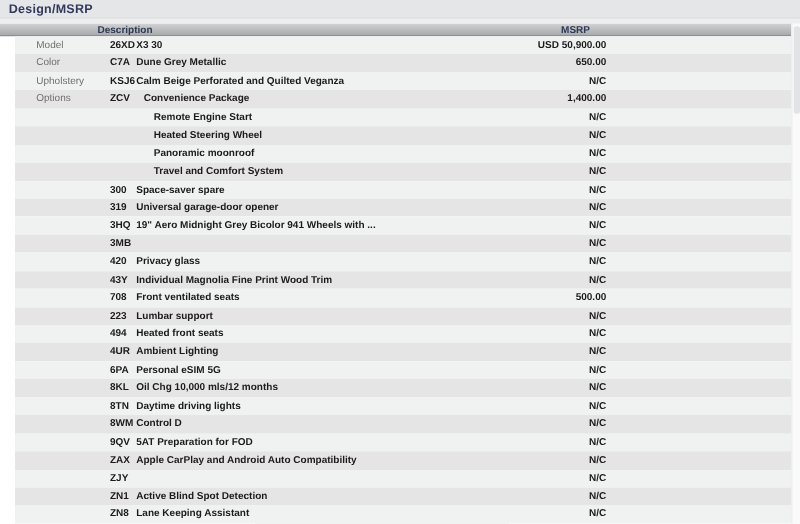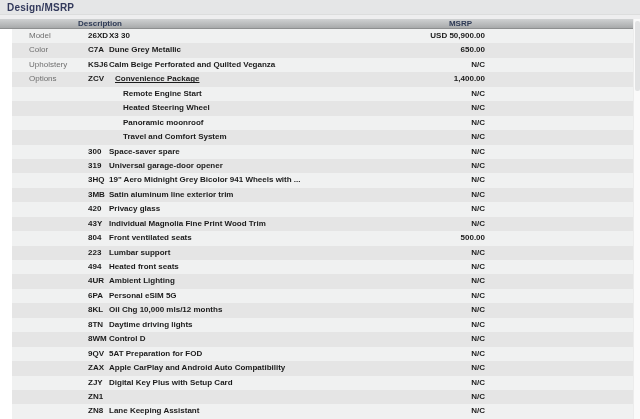--- a/index.html
+++ b/index.html
@@ -42,21 +42,21 @@
   .rows{position:absolute;left:0;top:29px;width:633px;height:390px;padding-left:12px;}
   .row{position:relative;width:633px;height:14.444px;background:#e5e5e5;}
   .row.shaded{background:#f0f1f1;}
   .row span{
     position:absolute;top:0;line-height:14.444px;white-space:nowrap;
     font-size:8px;color:#1b1b1b;font-weight:bold;
   }
   .row .label{left:17px;font-weight:normal;color:#6f6f6f;}
   .row .code{left:76px;}
   .row .desc{left:97px;}
-  .row.package .desc{left:103px;text-decoration:underline;}
+  .row.package .desc{left:103px;}
   .row.sub .code{left:101px;margin-top:16px;}
   .row.sub .desc{left:111px;}
   .row .msrp{right:160px;margin-left:38px;}
 
   
   .scroll-strip{
     position:absolute;right:0;top:19px;width:7px;height:400px;
     background:#fafafa;border-left:1px solid #ececec;box-sizing:border-box;
   }
   .scroll-thumb{
@@ -143,38 +143,37 @@
       </div>
       <div class="row main shaded">
         <span class="label"></span>
         <span class="code">3HQ</span>
         <span class="desc">19" Aero Midnight Grey Bicolor 941 Wheels with ...</span>
         <span class="msrp">N/C</span>
       </div>
       <div class="row main">
         <span class="label"></span>
         <span class="code">3MB</span>
-        <span class="desc">Satin aluminum line exterior trim</span>
         <span class="msrp">N/C</span>
       </div>
       <div class="row main shaded">
         <span class="label"></span>
         <span class="code">420</span>
         <span class="desc">Privacy glass</span>
         <span class="msrp">N/C</span>
       </div>
       <div class="row main">
         <span class="label"></span>
         <span class="code">43Y</span>
         <span class="desc">Individual Magnolia Fine Print Wood Trim</span>
         <span class="msrp">N/C</span>
       </div>
       <div class="row main shaded">
         <span class="label"></span>
-        <span class="code">804</span>
+        <span class="code">708</span>
         <span class="desc">Front ventilated seats</span>
         <span class="msrp">500.00</span>
       </div>
       <div class="row main">
         <span class="label"></span>
         <span class="code">223</span>
         <span class="desc">Lumbar support</span>
         <span class="msrp">N/C</span>
       </div>
       <div class="row main shaded">
@@ -221,26 +220,26 @@
       </div>
       <div class="row main">
         <span class="label"></span>
         <span class="code">ZAX</span>
         <span class="desc">Apple CarPlay and Android Auto Compatibility</span>
         <span class="msrp">N/C</span>
       </div>
       <div class="row main shaded">
         <span class="label"></span>
         <span class="code">ZJY</span>
-        <span class="desc">Digital Key Plus with Setup Card</span>
         <span class="msrp">N/C</span>
       </div>
       <div class="row main">
         <span class="label"></span>
         <span class="code">ZN1</span>
+        <span class="desc">Active Blind Spot Detection</span>
         <span class="msrp">N/C</span>
       </div>
       <div class="row main shaded">
         <span class="label"></span>
         <span class="code">ZN8</span>
         <span class="desc">Lane Keeping Assistant</span>
         <span class="msrp">N/C</span>
       </div>
     </div>
 

